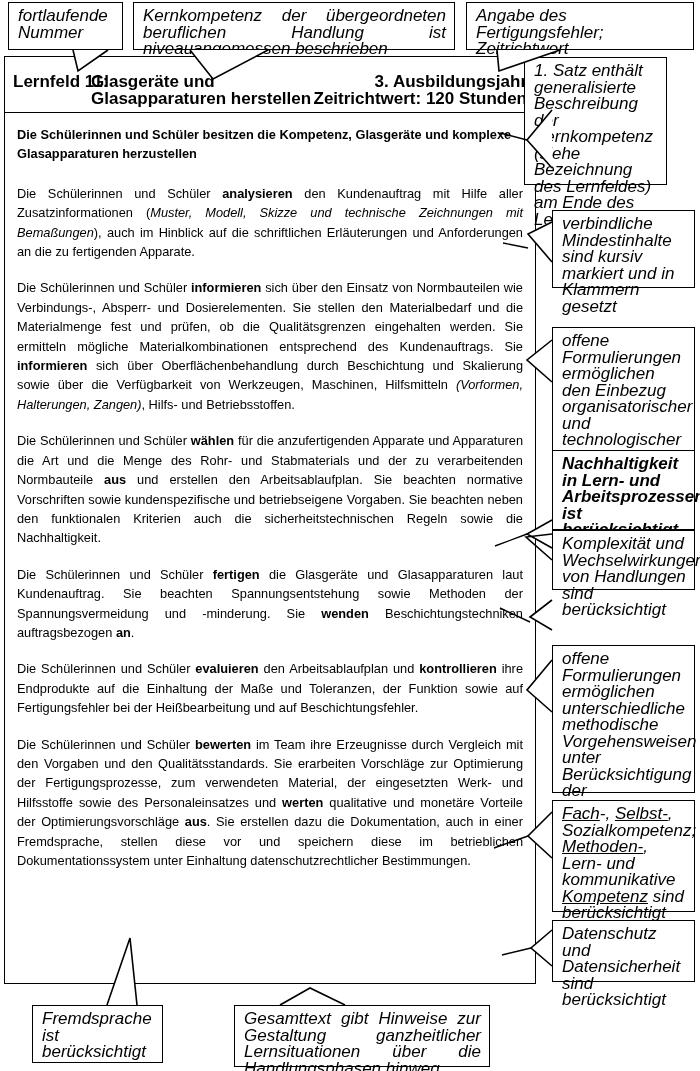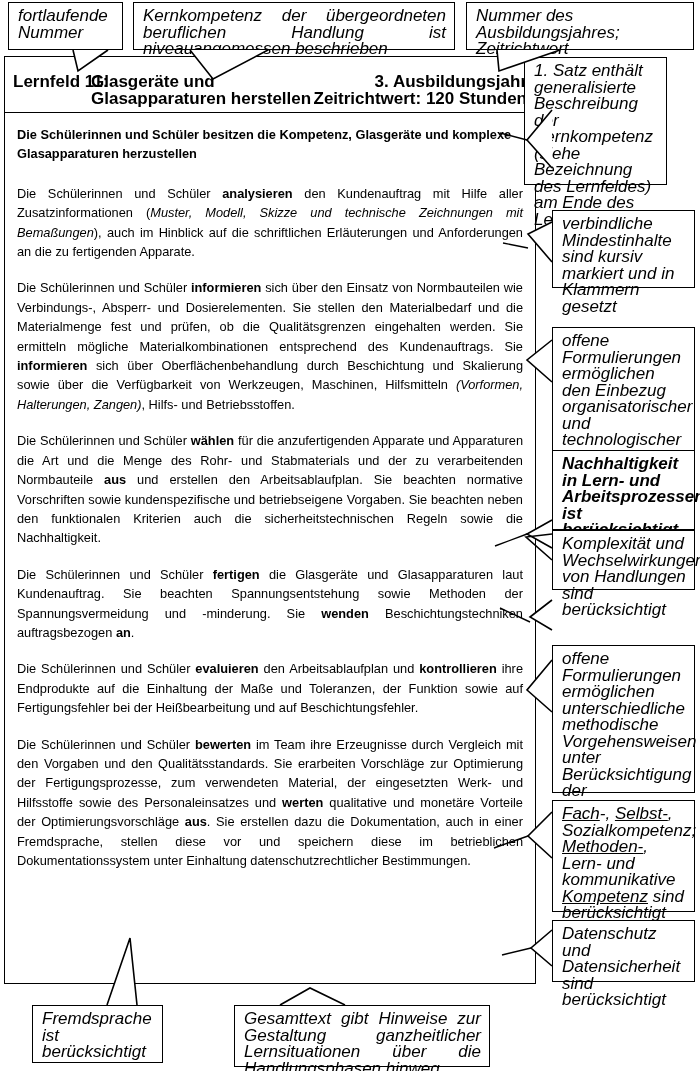--- a/index.html
+++ b/index.html
@@ -144,21 +144,21 @@
 
 <div class="callout" id="cal-nummer">
   <span>fortlaufende Nummer</span>
 </div>
 
 <div class="callout just" id="cal-kernkomp">
   <span>Kernkompetenz der übergeordneten beruflichen Handlung ist niveauangemessen beschrieben</span>
 </div>
 
 <div class="callout" id="cal-jahr">
-  <span>Nummer des Ausbildungsjahres; Zeitrichtwert</span>
+  <span>Angabe des Fertigungsfehler; Zeitrichtwert</span>
 </div>
 
 <div id="doc-frame">
 
   <div id="doc-header">
     <div id="hdr-lf">Lernfeld 11:</div>
     <div id="hdr-title">Glasgeräte und Glasapparaturen herstellen</div>
     <div id="hdr-right">
       <div>3. Ausbildungsjahr</div>
       <div>Zeitrichtwert: 120 Stunden</div>

